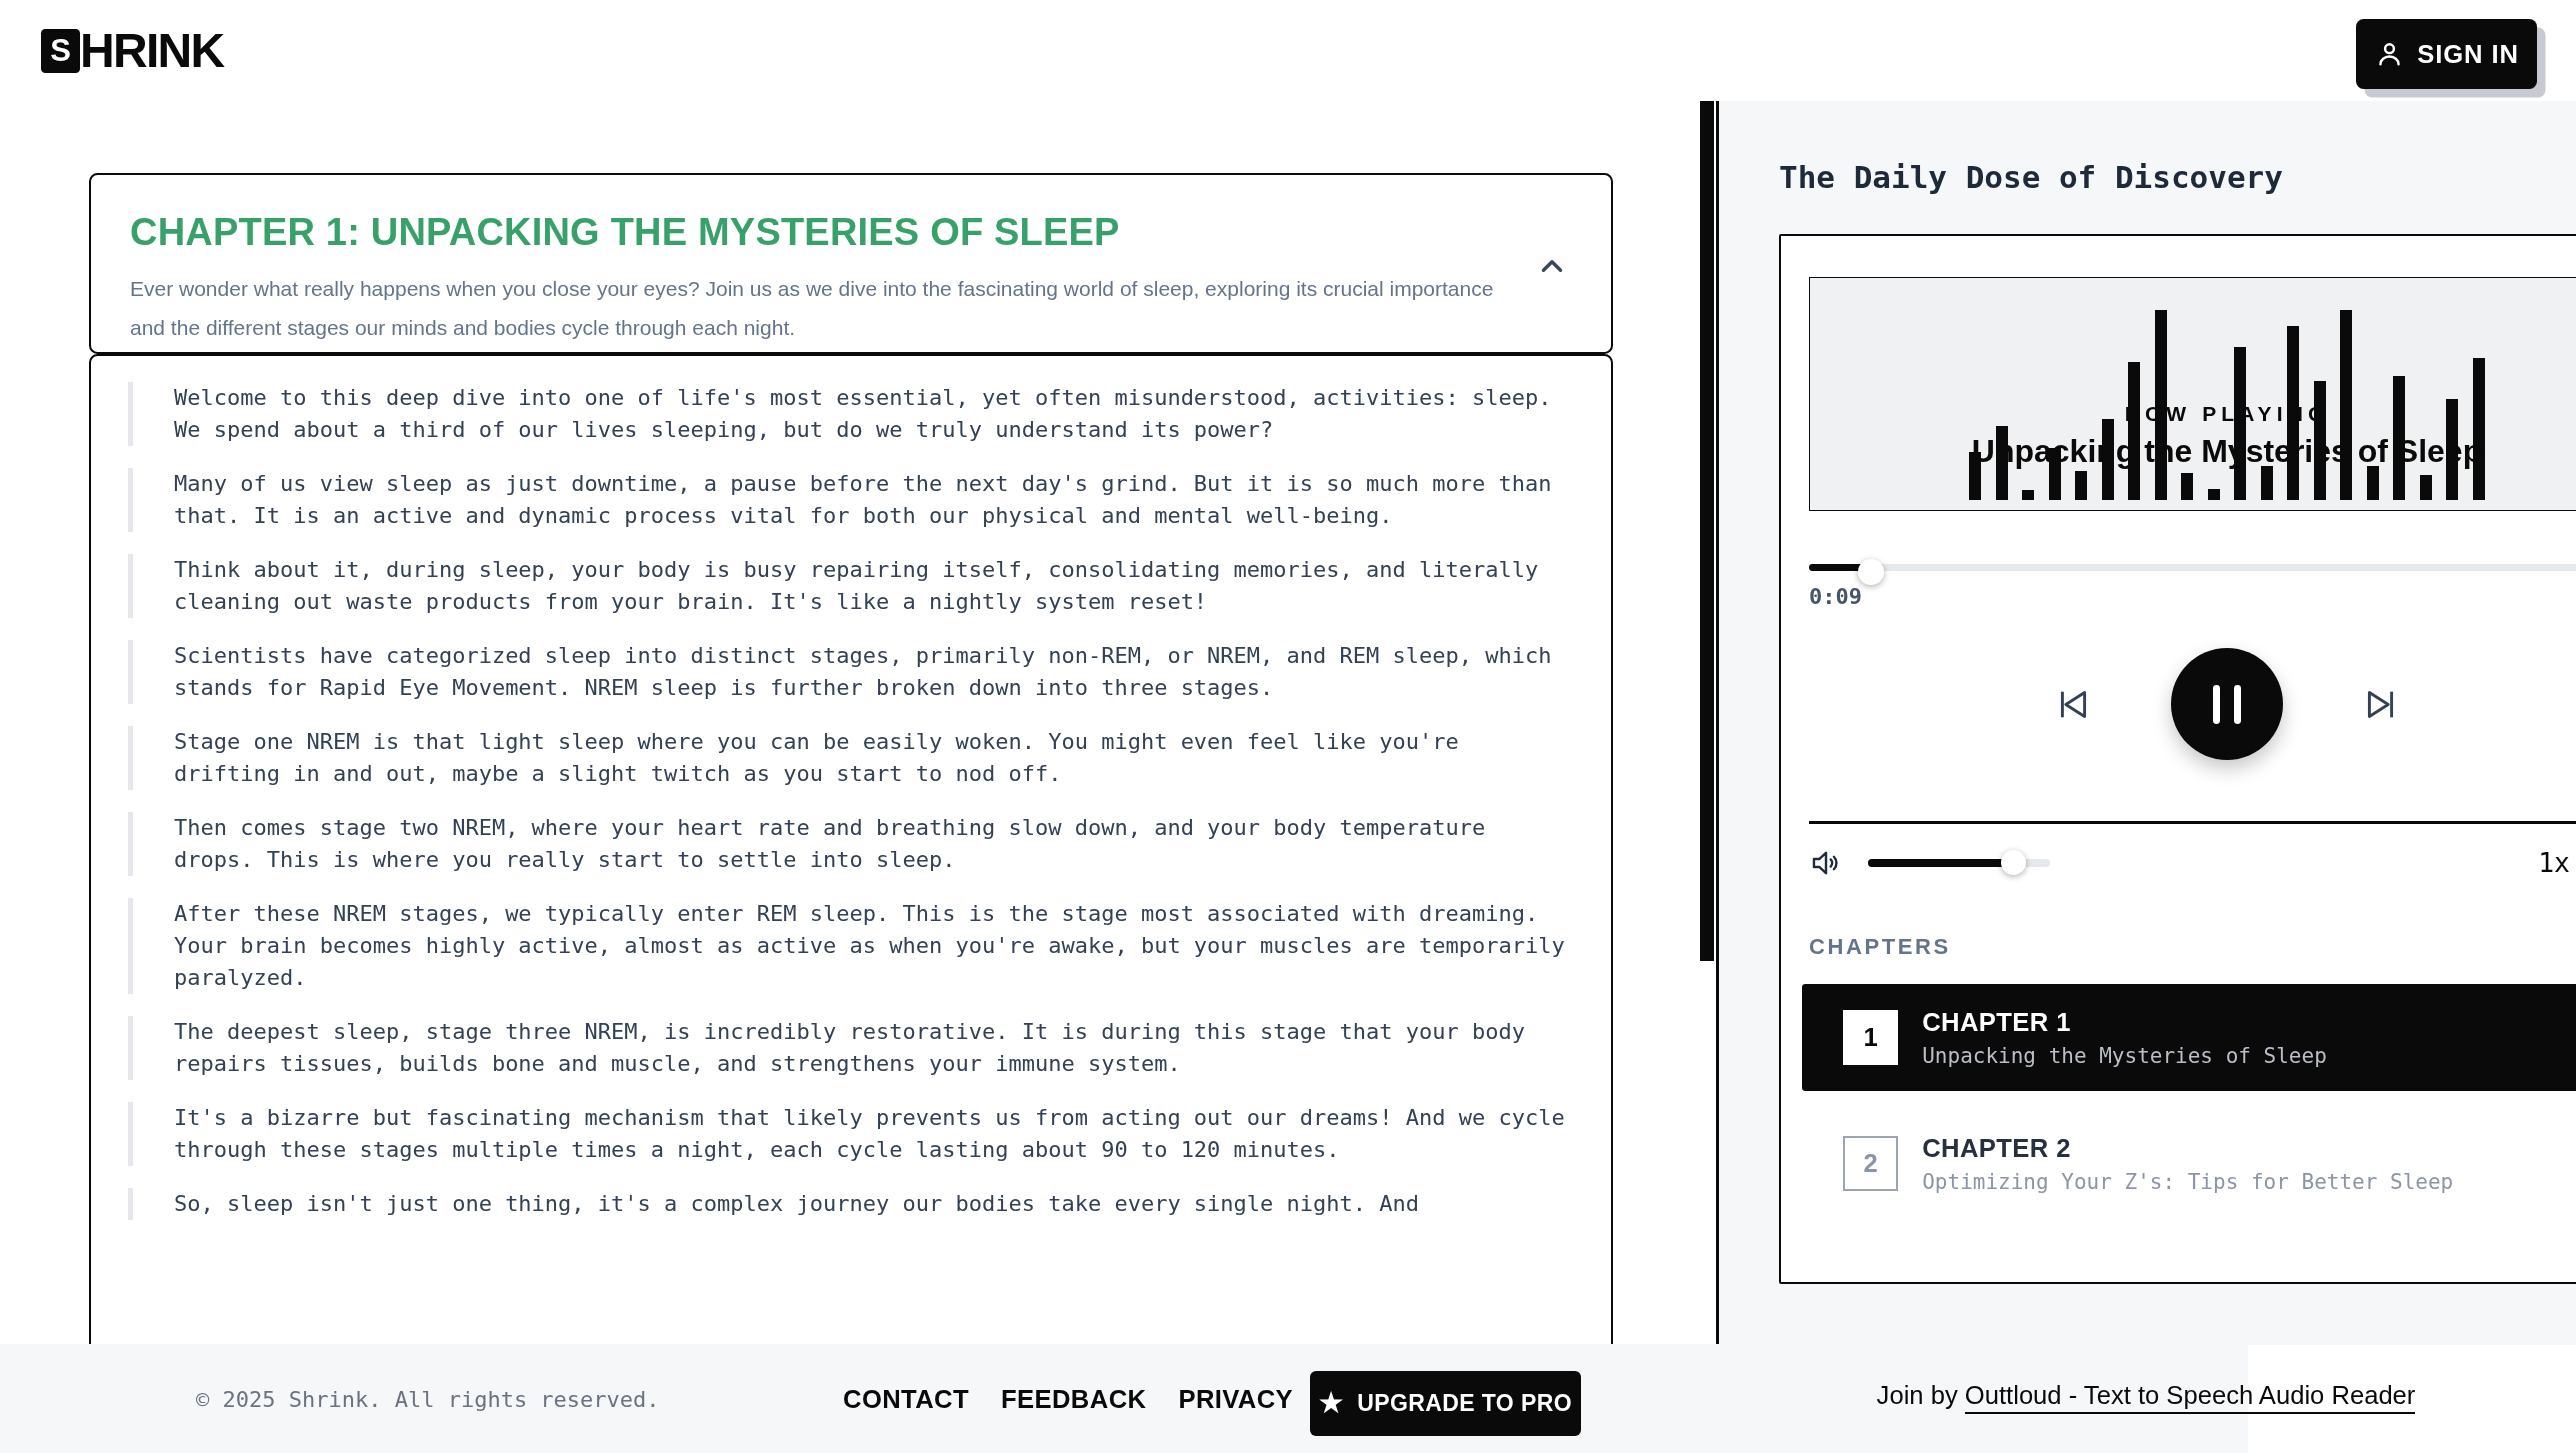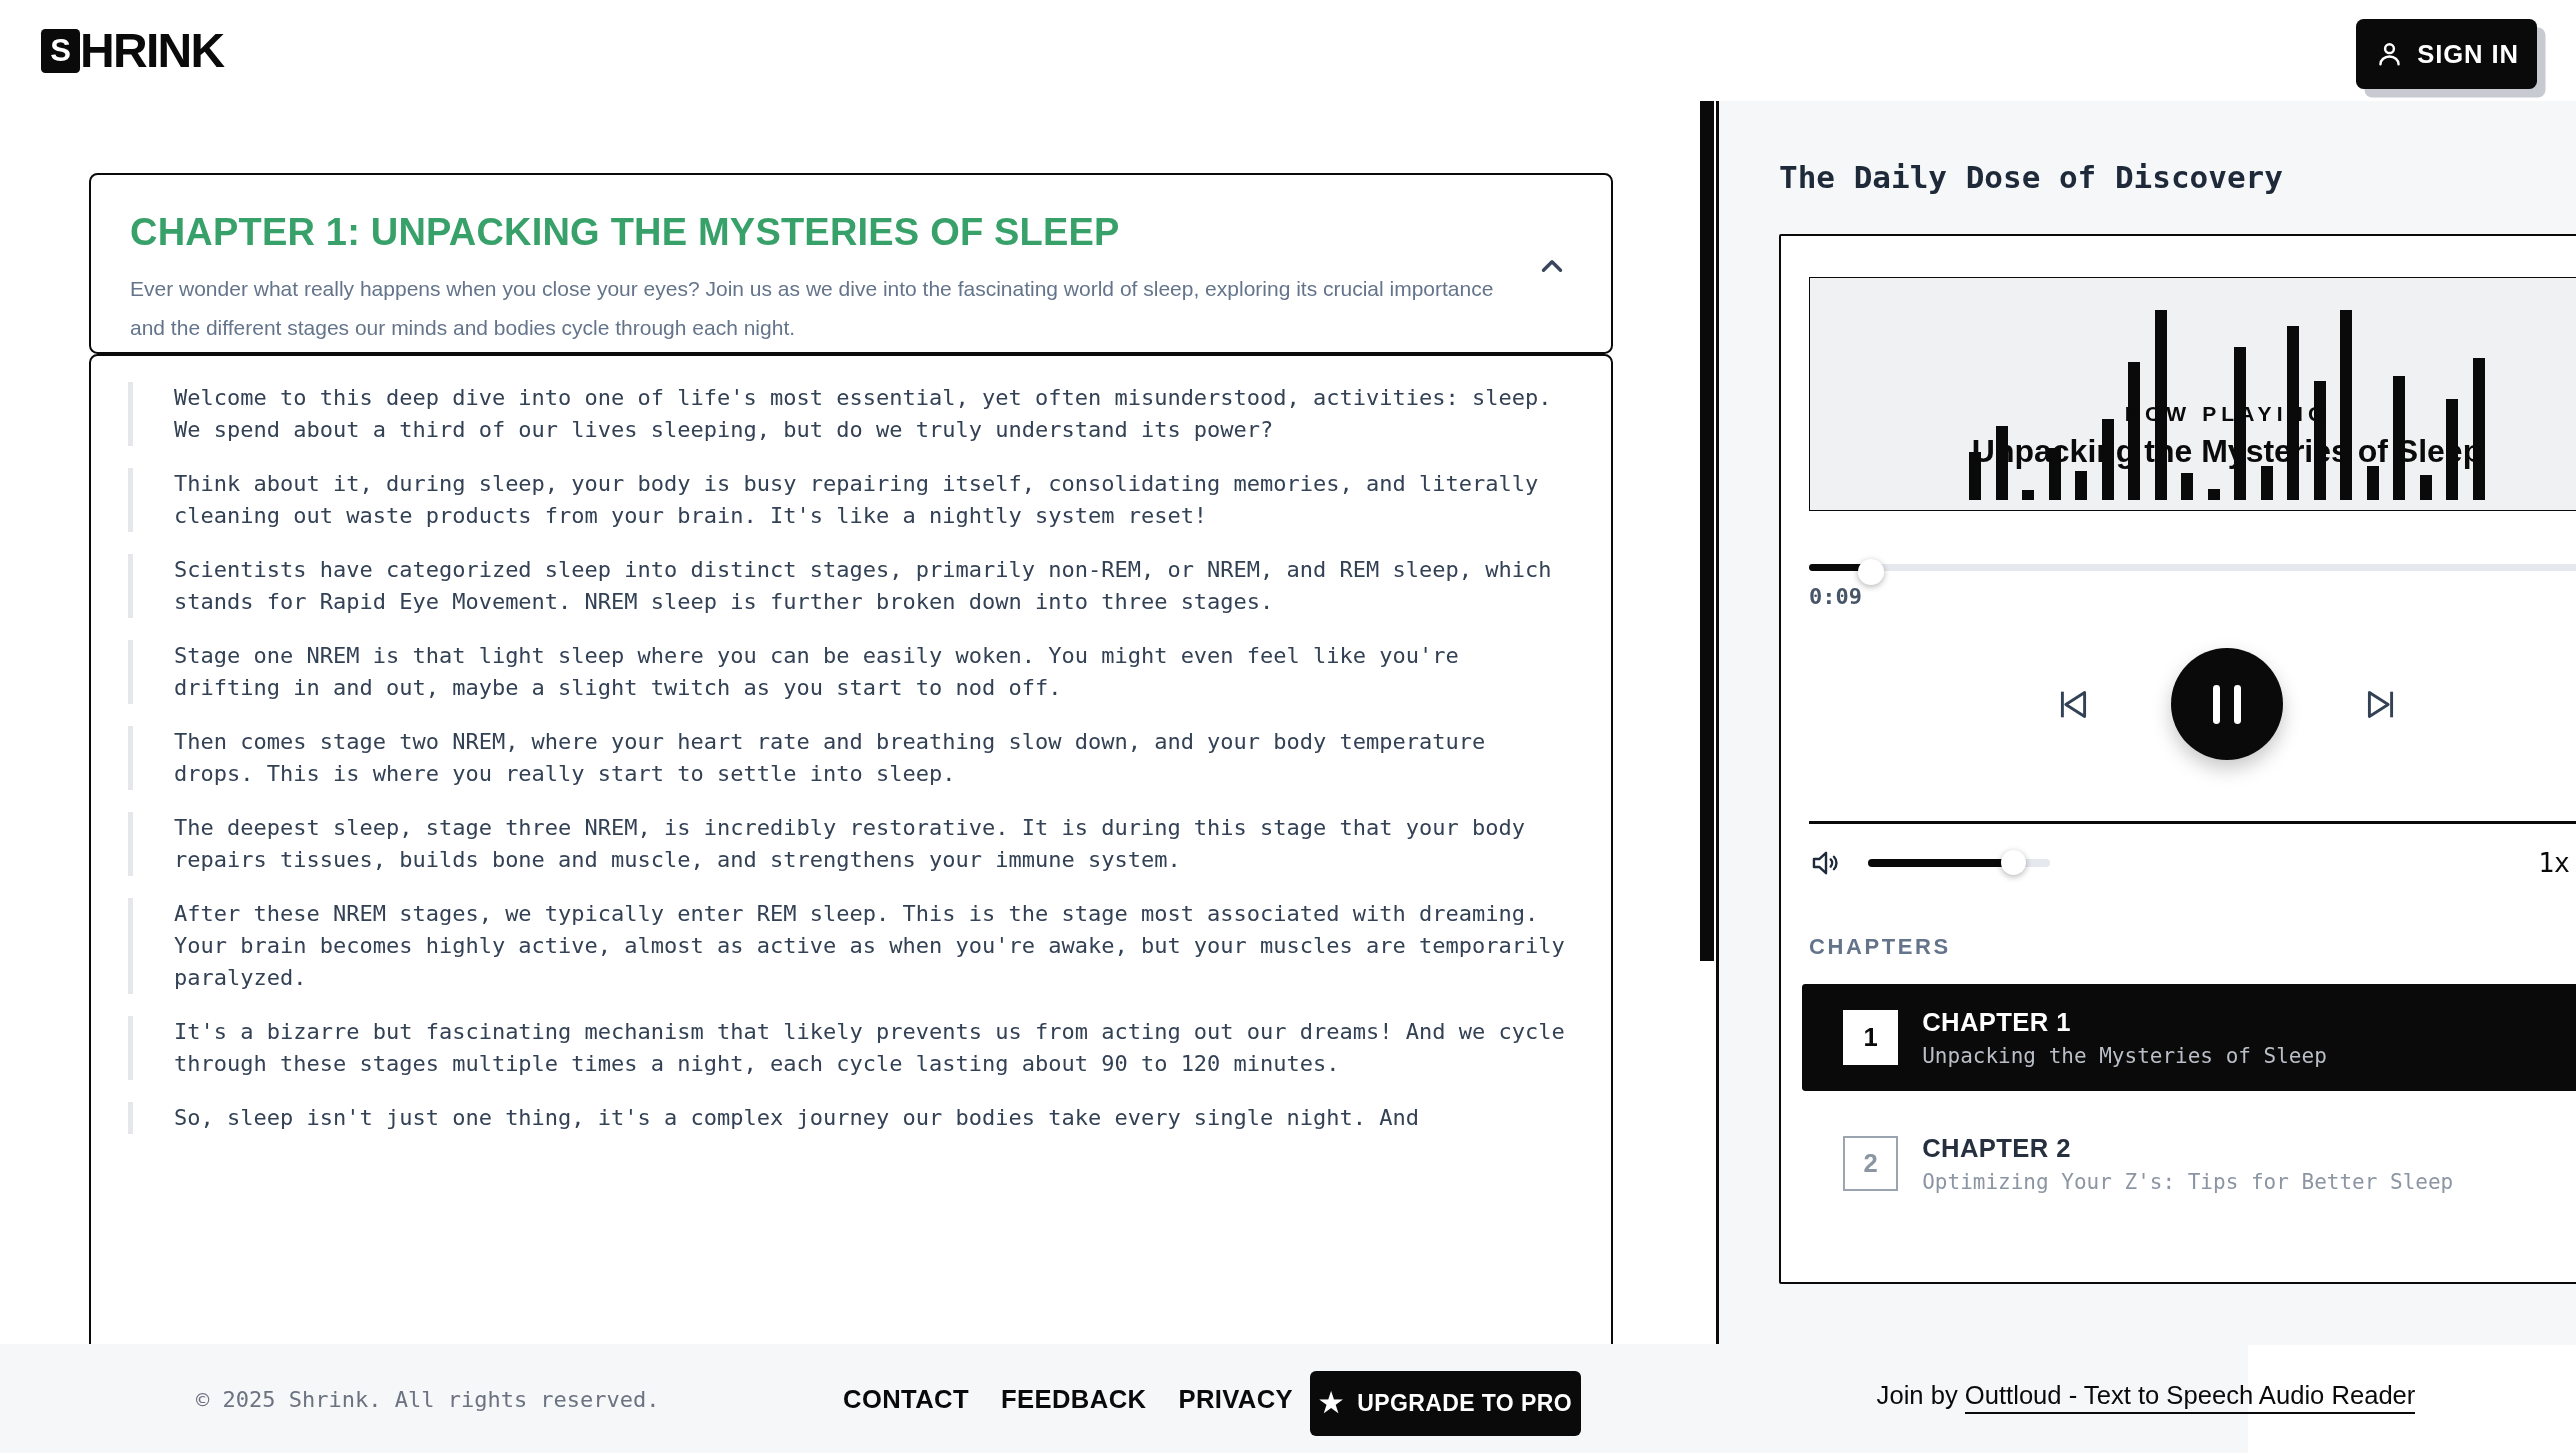--- a/index.html
+++ b/index.html
@@ -165,26 +165,27 @@
   <p class="chapter-desc">Ever wonder what really happens when you close your eyes? Join us as we dive into the fascinating world of sleep, exploring its crucial importance and the different stages our minds and bodies cycle through each night.</p>
   <button class="collapse-btn">
     <svg width="34" height="34" viewBox="0 0 24 24">
       <polyline points="6,15 12,9 18,15" fill="none" stroke="#39465e" stroke-width="2.4" stroke-linecap="round" stroke-linejoin="round"></polyline>
     </svg>
   </button>
 </section>
 
 <section class="text-card">
   <div class="para">Welcome to this deep dive into one of life's most essential, yet often misunderstood, activities: sleep. We spend about a third of our lives sleeping, but do we truly understand its power?</div>
+  <div class="para">Many of us view sleep as just downtime, a pause before the next day's grind. But it is so much more than that. It is an active and dynamic process vital for both our physical and mental well-being.</div>
   <div class="para">Think about it, during sleep, your body is busy repairing itself, consolidating memories, and literally cleaning out waste products from your brain. It's like a nightly system reset!</div>
   <div class="para">Scientists have categorized sleep into distinct stages, primarily non-REM, or NREM, and REM sleep, which stands for Rapid Eye Movement. NREM sleep is further broken down into three stages.</div>
   <div class="para">Stage one NREM is that light sleep where you can be easily woken. You might even feel like you're drifting in and out, maybe a slight twitch as you start to nod off.</div>
   <div class="para">Then comes stage two NREM, where your heart rate and breathing slow down, and your body temperature drops. This is where you really start to settle into sleep.</div>
+  <div class="para">After these NREM stages, we typically enter REM sleep. This is the stage most associated with dreaming. Your brain becomes highly active, almost as active as when you're awake, but your muscles are temporarily paralyzed.</div>
   <div class="para">The deepest sleep, stage three NREM, is incredibly restorative. It is during this stage that your body repairs tissues, builds bone and muscle, and strengthens your immune system.</div>
-  <div class="para">After these NREM stages, we typically enter REM sleep. This is the stage most associated with dreaming. Your brain becomes highly active, almost as active as when you're awake, but your muscles are temporarily paralyzed.</div>
   <div class="para">It's a bizarre but fascinating mechanism that likely prevents us from acting out our dreams! And we cycle through these stages multiple times a night, each cycle lasting about 90 to 120 minutes.</div>
   <div class="para">So, sleep isn't just one thing, it's a complex journey our bodies take every single night. And</div>
 </section>
 
 <div class="scroll-thumb"></div>
 
 <aside class="panel">
   <h2 class="panel-title mono">The Daily Dose of Discovery</h2>
 
   <div class="player-card">

